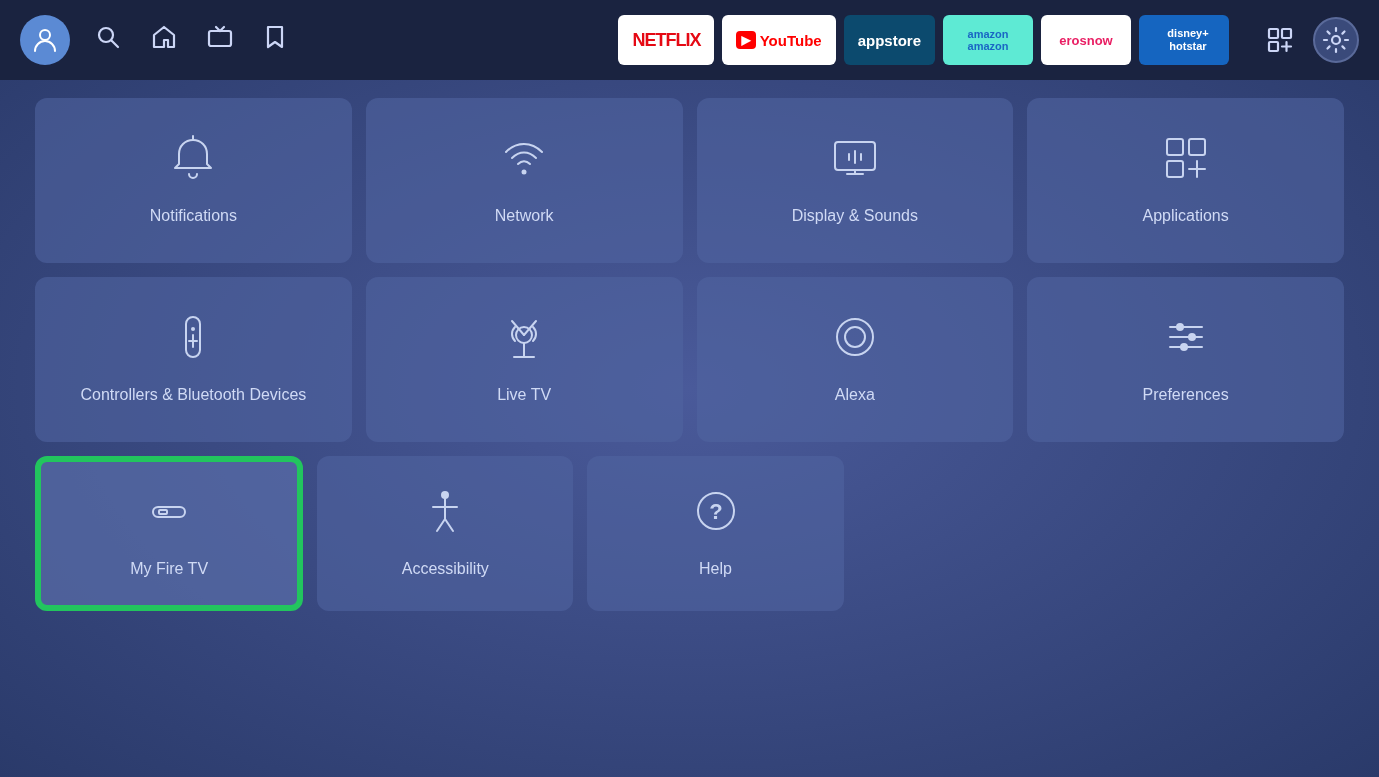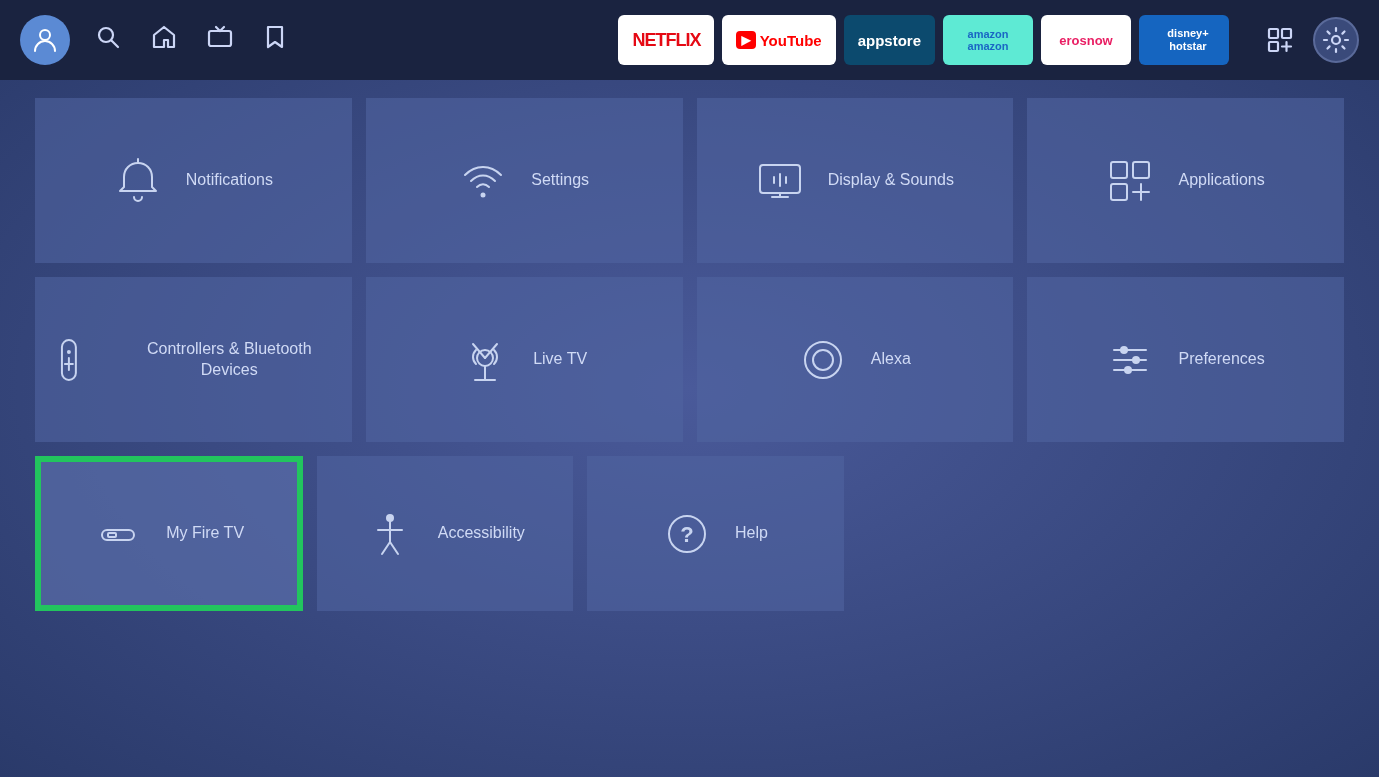--- a/index.html
+++ b/index.html
@@ -169,23 +169,23 @@
     }
 
     .grid-row {
       display: flex;
       gap: 14px;
     }
 
     .tile {
       flex: 1;
       background: rgba(80, 100, 160, 0.6);
-      border-radius: 0;
-      display: flex;
-      flex-direction: row;
+      border-radius: 12px;
+      display: flex;
+      flex-direction: column;
       align-items: center;
       justify-content: center;
       cursor: pointer;
       padding: 20px 10px;
       gap: 24px;
       transition: background 0.2s;
       position: relative;
       min-height: 165px;
     }
 
@@ -321,21 +321,21 @@
       </div>
 
 
       <div class="tile">
         <svg class="tile-svg" viewBox="0 0 48 48">
           <path d="M6 18c5-5 11-8 18-8s13 3 18 8"></path>
           <path d="M12 24c3.3-3.3 7.3-5.5 12-5.5s8.7 2.2 12 5.5"></path>
           <path d="M18 30c1.7-1.7 3.7-2.8 6-2.8s4.3 1.1 6 2.8"></path>
           <circle cx="24" cy="38" r="2.5" fill="#c8d4f0" stroke="none"></circle>
         </svg>
-        <span class="tile-label">Settings</span>
+        <span class="tile-label">Network</span>
       </div>
 
       <div class="tile">
         <svg class="tile-svg" viewBox="0 0 48 48">
           <rect x="4" y="8" width="40" height="28" rx="3"></rect>
           <line x1="16" y1="40" x2="32" y2="40"></line>
           <line x1="24" y1="36" x2="24" y2="40"></line>
 
           <line x1="18" y1="20" x2="18" y2="26"></line>
           <line x1="24" y1="17" x2="24" y2="29"></line>

